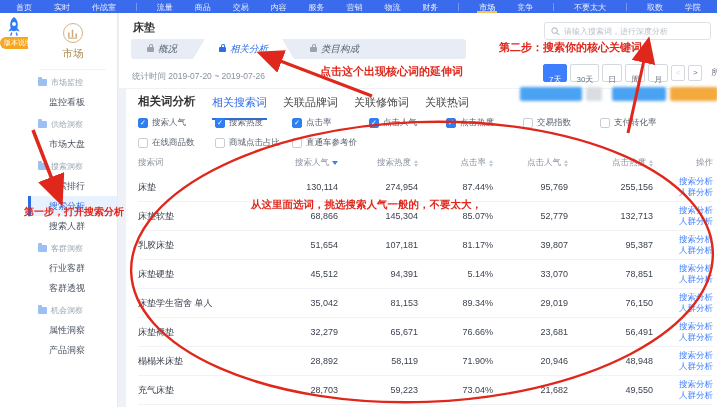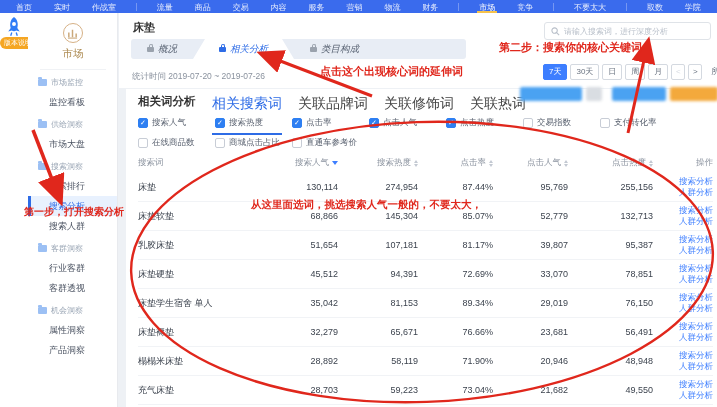--- a/index.html
+++ b/index.html
@@ -50,31 +50,31 @@
                   border:1px solid #9aa2ad; border-bottom:none; border-radius:2px 2px 0 0; }
   .lock.blue { background:#2e6ce6; } .lock.blue::before { border-color:#2e6ce6; }
   .stat-time { position:absolute; left:13px; top:58px; font-size:8.5px; color:#8a929e;text-align:center; }
   .searchbox { position:absolute; right:6px; top:9px; width:167px; height:18px; border:1px solid #dfe3e8;
                border-radius:3px; background:#fff; display:flex; align-items:center; padding:8px 6px; }
   .searchbox input { border:none; outline:none; flex:1; font-size:8px; color:#444; margin-left:4px;
                      font-family:"Liberation Sans","DejaVu Sans",sans-serif; }
   .searchbox input::placeholder { color:#b8bfc9; }
   .date-controls { position:absolute; left:424px; top:51px; display:flex; align-items:center; }
   .date-btn { height:16px; line-height:14px; border:1px solid #d4d9e0; border-radius:2px; font-size:8px;
-              color:#6a7380; padding:0 5px; margin-right:3px; background:#fff; cursor:pointer; white-space:nowrap; }
+              color:#6a7380; padding:8px 5px; margin-right:3px; background:#fff; cursor:pointer; white-space:nowrap; }
   .date-btn.active { background:#3d7eff; border-color:#3d7eff; color:#fff; }
   .pager { width:14px; text-align:center; padding:0 2px; }
   .pager.prev { color:#d8dce2; }
   .terminal { font-size:8.5px; color:#6a7380; margin-left:6px; display:flex; align-items:center; cursor:pointer; white-space:nowrap; }
 
   
   .content-body { position:absolute; left:126px; top:89px; width:598px; height:318px; background:#fff; z-index:1; }
   .section-title { position:absolute; left:12px; top:5px; font-size:11.5px; font-weight:bold; color:#333; }
   .section-tabs { position:absolute; left:86px; top:6px; display:flex; }
-  .s-tab { font-size:14px; color:#444; margin-right:16px; padding-bottom:20px; cursor:pointer; white-space:nowrap; }
+  .s-tab { font-size:11px; color:#444; margin-right:16px; padding-bottom:8px; cursor:pointer; white-space:nowrap; }
   .s-tab.active { color:#2e6ce6; border-bottom:2px solid #2e6ce6; }
   .blur-btns { position:absolute; right:6px; top:-2px; display:flex; filter:blur(1.6px); }
   .bb { height:14px; border-radius:2px; margin-left:4px; }
   .bb.blue1 { width:62px; background:#4aa2f2; }
   .bb.gray  { width:16px; background:#d9dde2; }
   .bb.blue2 { width:54px; background:#4aa2f2; margin-left:10px; }
   .bb.orange{ width:48px; background:#f3a93c; }
 
   .filter-row { position:absolute; left:12px; display:flex; }
   .filter-row.r1 { top:28px; } .filter-row.r2 { top:48px; }
@@ -357,21 +357,21 @@
             <span class="ops">
               <a>搜索分析</a>
               <a>人群分析</a>
             </span>
           </span>
       </div>
       <div class="tr">
         <span class="td c-kw">床垫硬垫</span>
         <span class="td c-sp">45,512</span>
         <span class="td c-sh">94,391</span>
-        <span class="td c-ctr">72.69%</span>
+        <span class="td c-ctr">5.14%</span>
         <span class="td c-cp">33,070</span>
         <span class="td c-ch">78,851</span>
         <span class="td c-ops">
             <span class="ops">
               <a>搜索分析</a>
               <a>人群分析</a>
             </span>
           </span>
       </div>
       <div class="tr">

